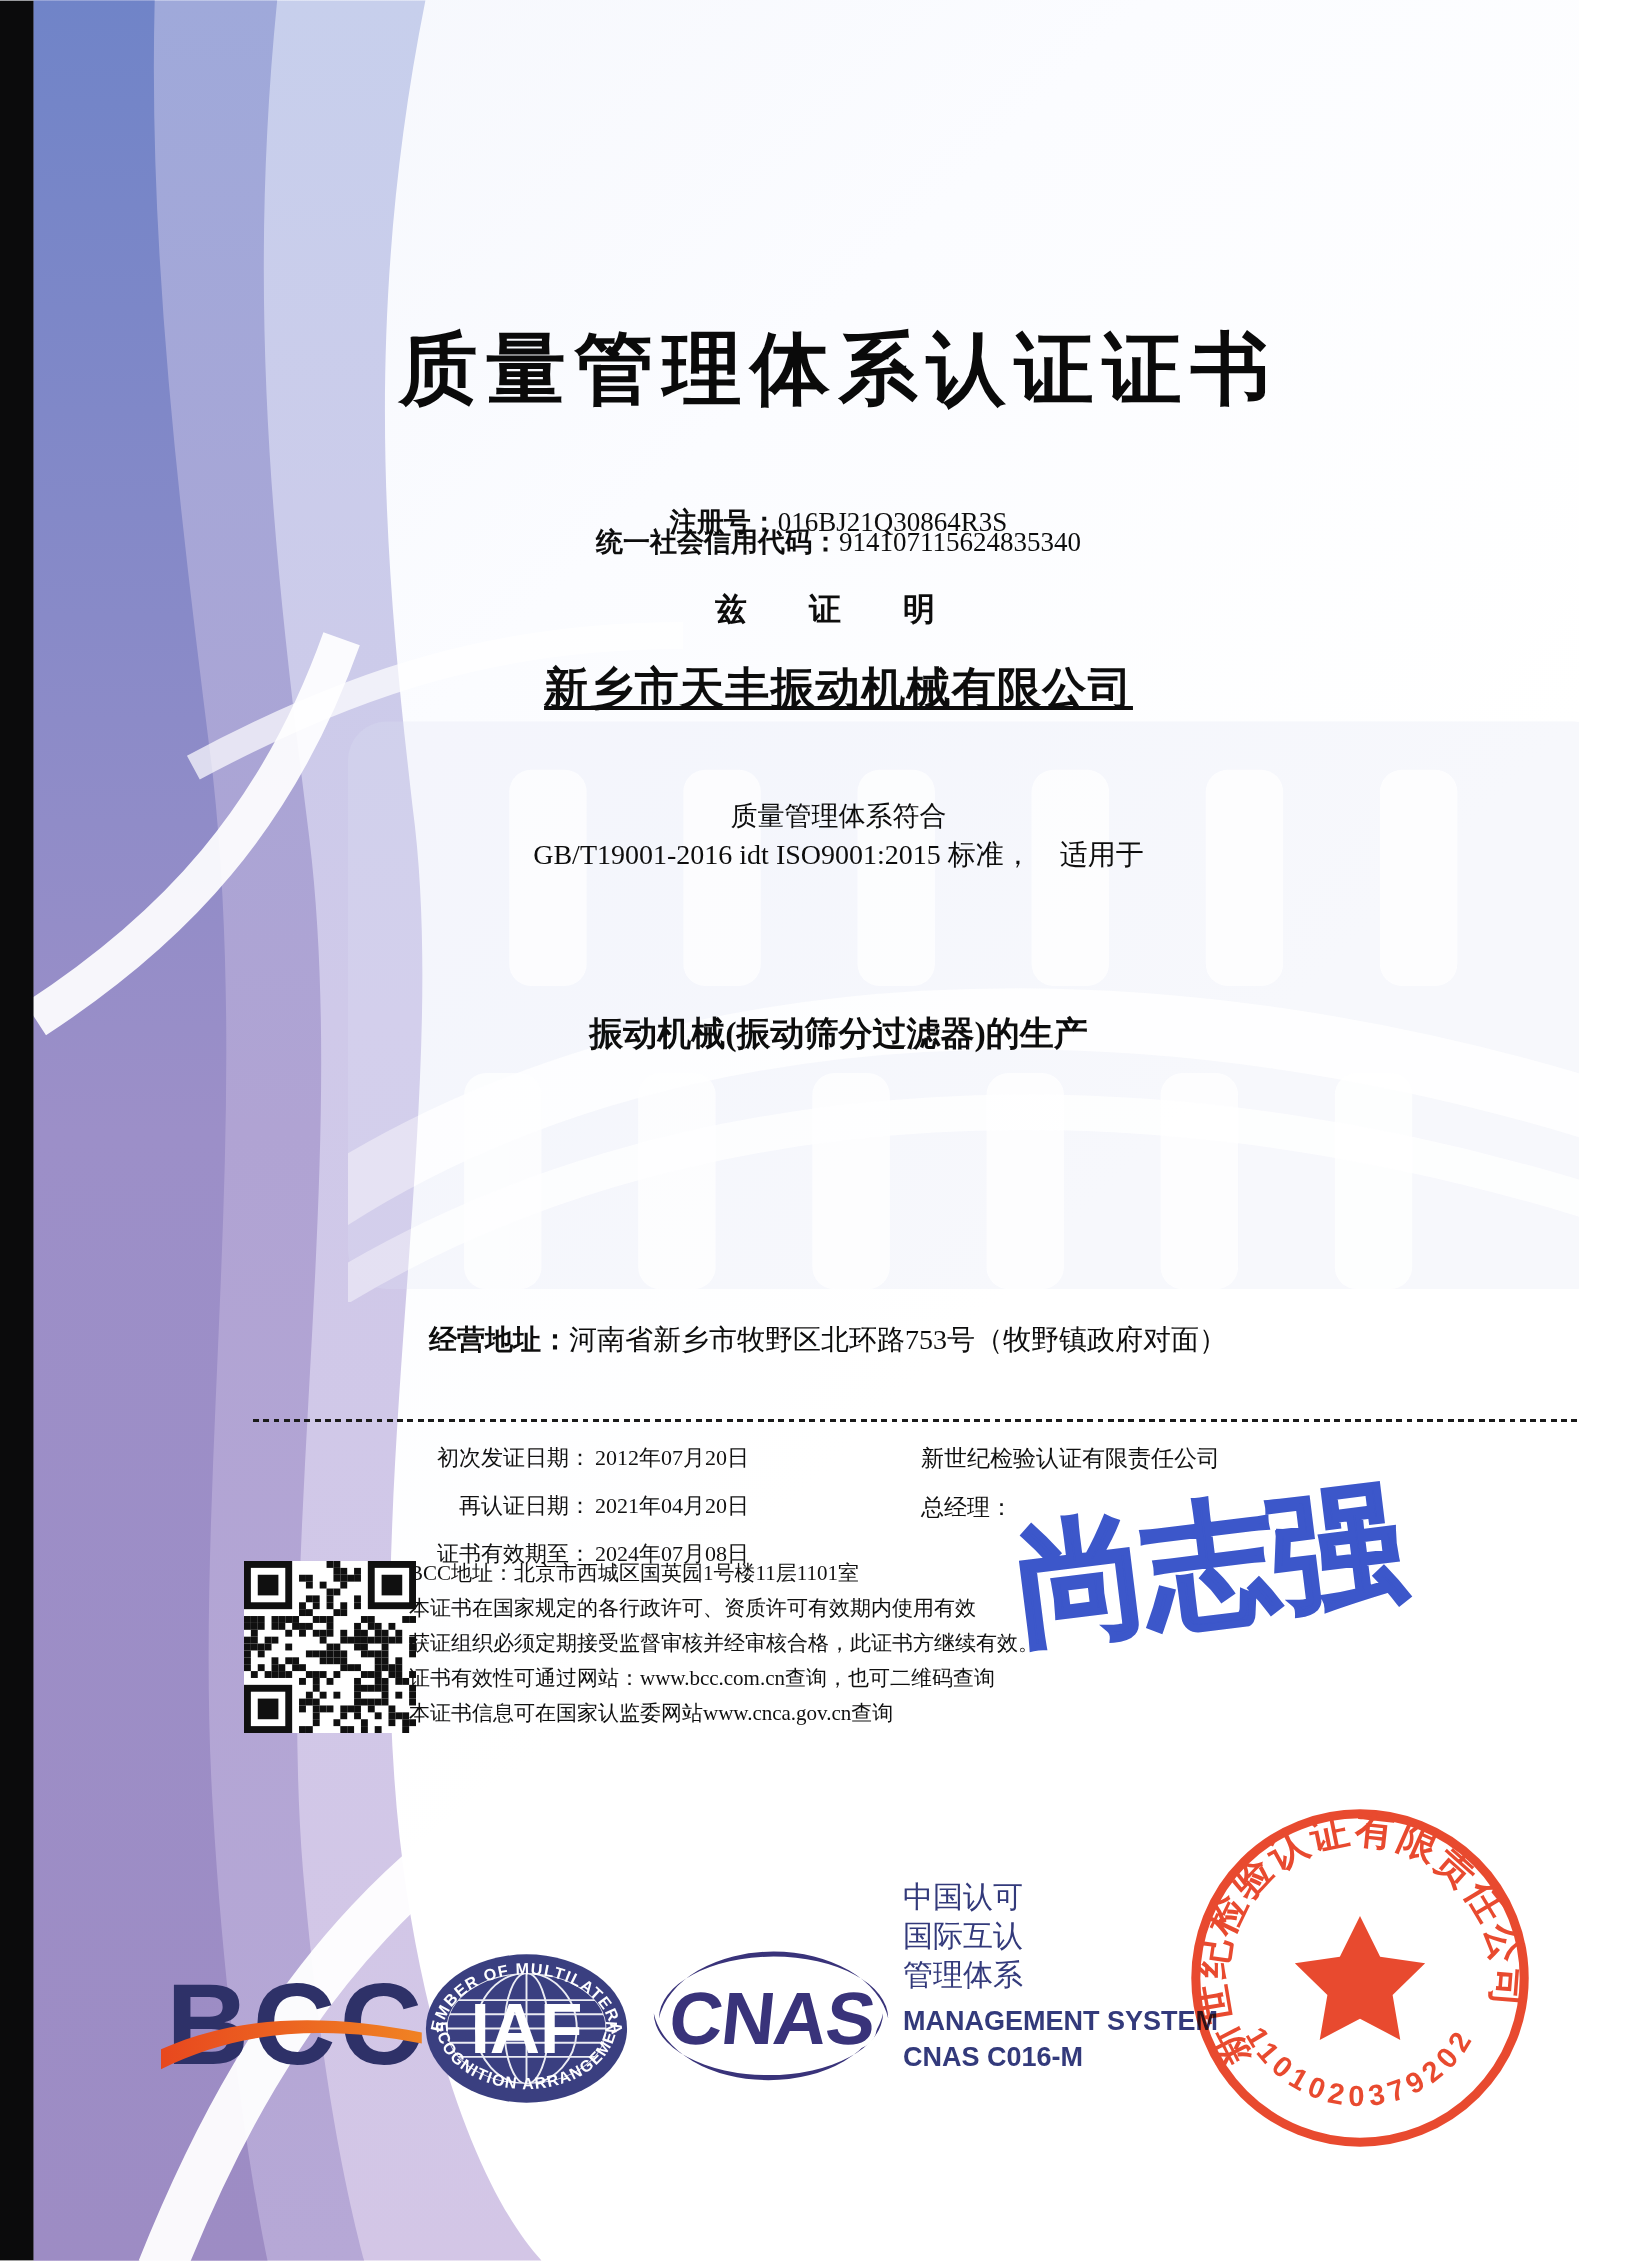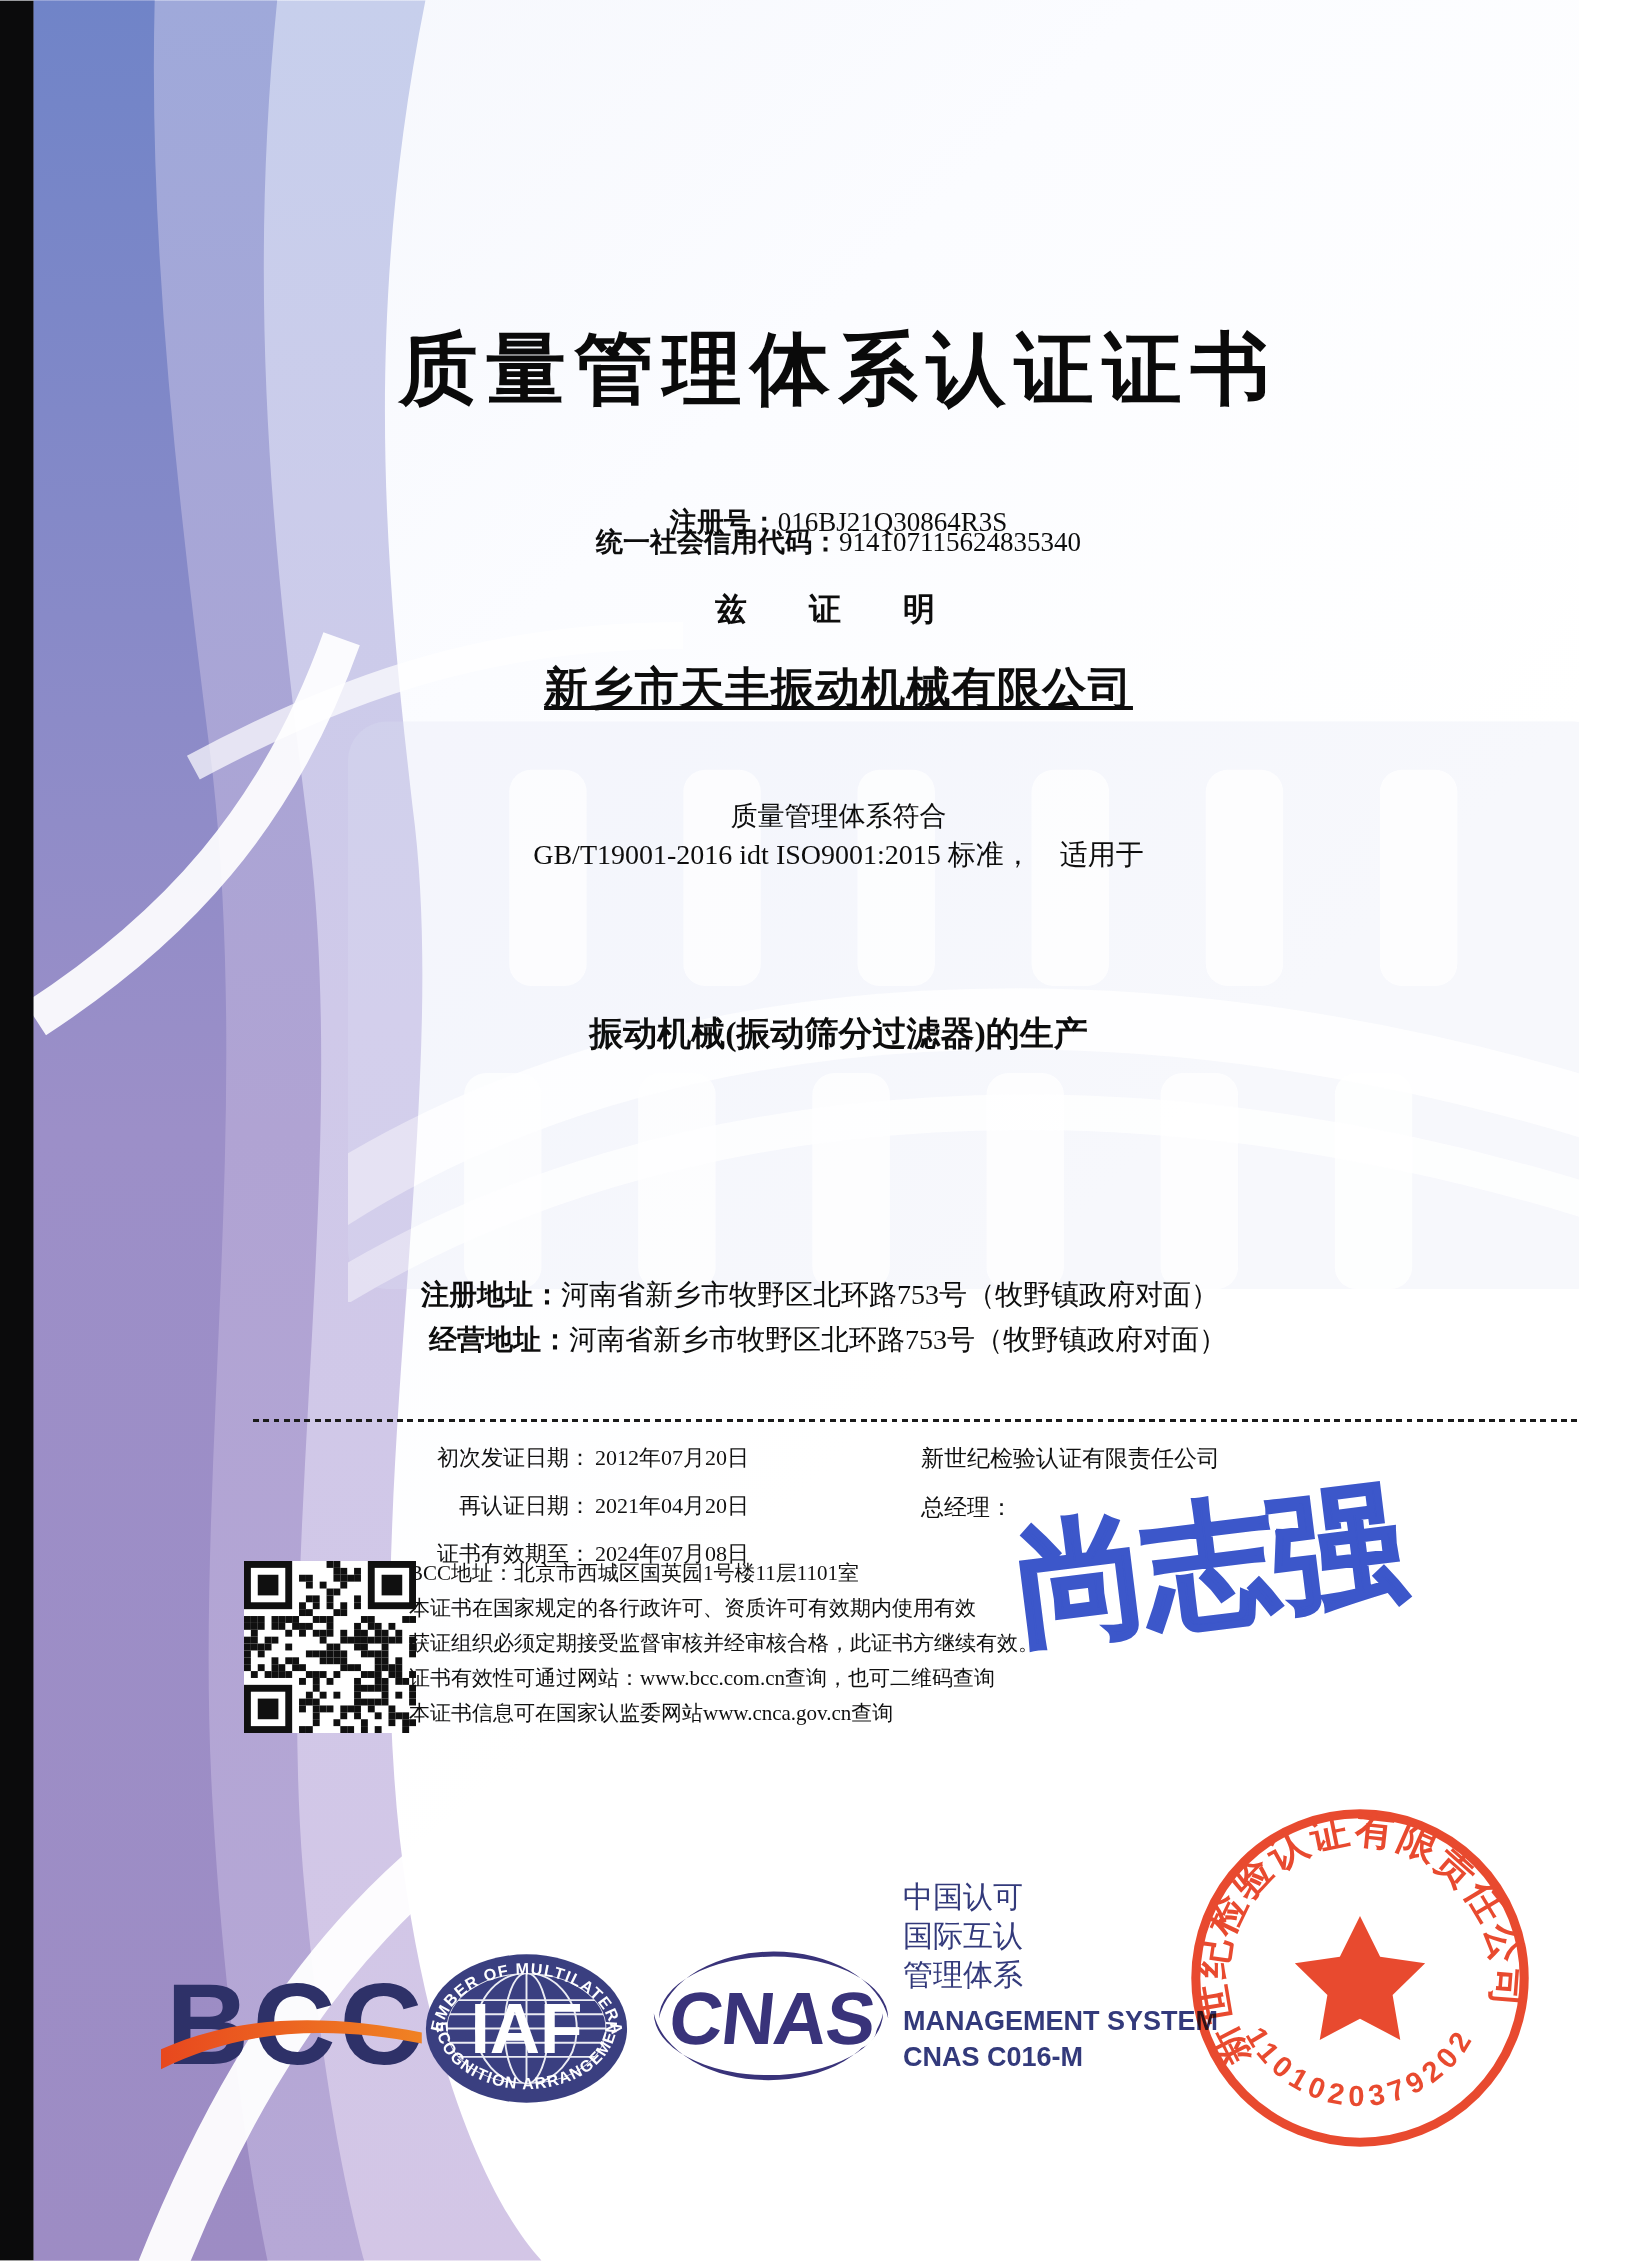--- a/index.html
+++ b/index.html
@@ -97,23 +97,20 @@
   <div class="abs ctr creditline">
     <span class="lbl">统一社会信用代码：</span><span>914107115624835340</span>
   </div>
 
   <div class="abs ctr hereby">兹 证 明</div>
   <div class="abs ctr company">新乡市天丰振动机械有限公司</div>
   <div class="abs ctr conform">质量管理体系符合</div>
   <div class="abs ctr standard">GB/T19001-2016 idt ISO9001:2015 标准，　适用于</div>
   <div class="abs ctr scope">振动机械(振动筛分过滤器)的生产</div>
 
-  <div class="abs addr addr1">
-    <span class="lbl">注册地址：</span><span>河南省新乡市牧野区北环路753号（牧野镇政府对面）</span>
-  </div>
   <div class="abs addr addr2">
     <span class="lbl">经营地址：</span><span>河南省新乡市牧野区北环路753号（牧野镇政府对面）</span>
   </div>
 
   <div class="abs dashline"></div>
 
   <div class="abs dates">
     <div class="drow">
       <span class="dlabel">初次发证日期：</span>
       <span class="dval">2012年07月20日</span>

